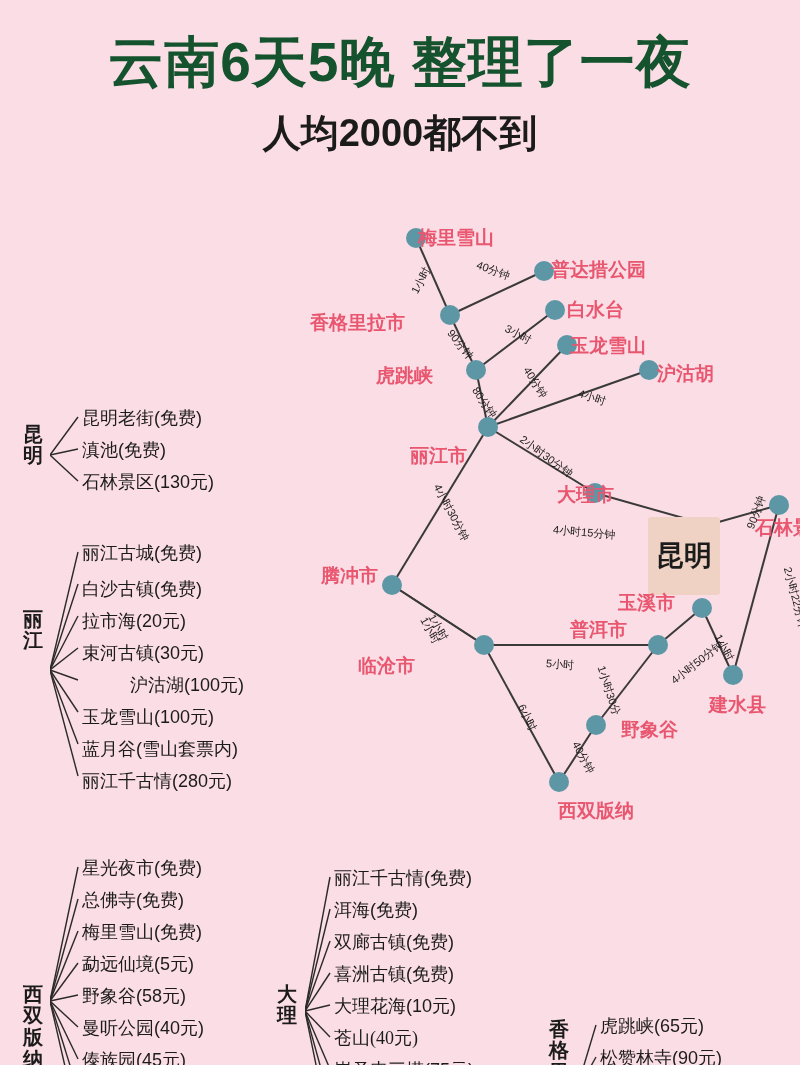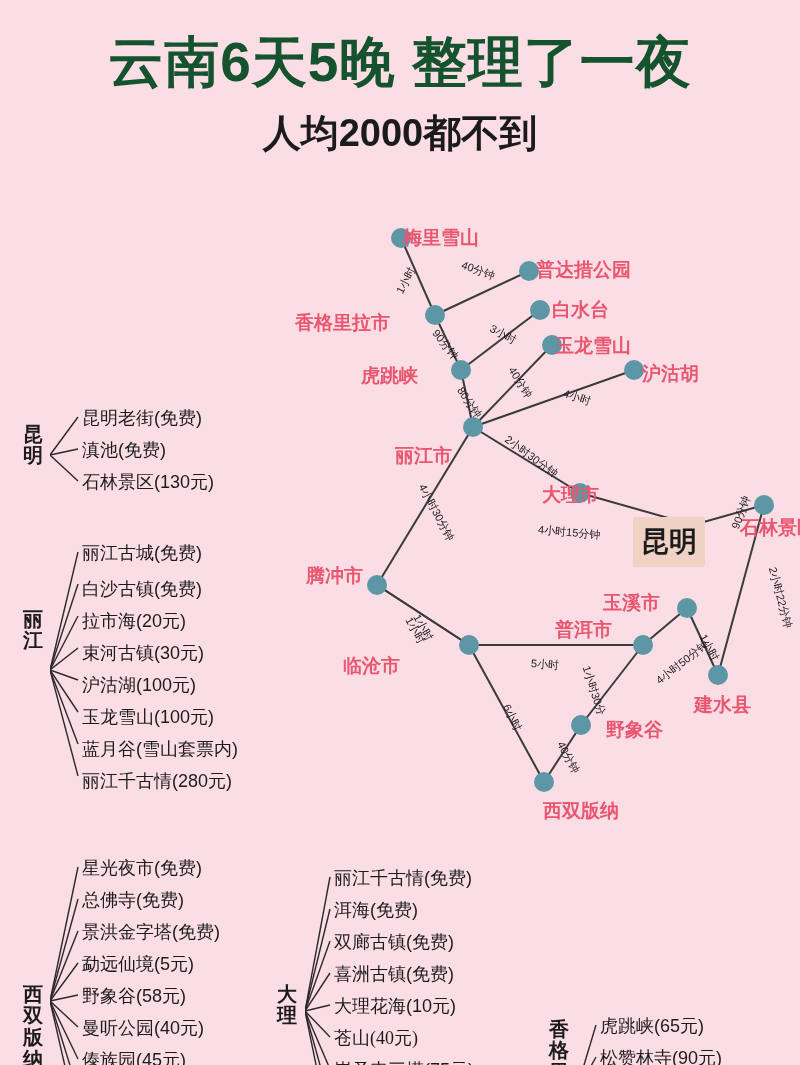--- a/index.html
+++ b/index.html
@@ -15,29 +15,29 @@
   .title-main{
     font-size:55px;font-weight:bold;letter-spacing:1px;color:#14532d;
     line-height:1.05;white-space:nowrap;
   }
   .title-sub{
     font-size:38px;font-weight:bold;color:#1b1b1b;margin-top:16px;
   }
 
   
   #map{
-    position:absolute;left:3px;top:205px;width:721px;height:660px;
+    position:absolute;left:18px;top:205px;width:721px;height:660px;
   }
   #map svg{position:absolute;left:0;top:0;}
   .node-label{
     position:absolute;color:#e8566f;font-weight:bold;font-size:19px;
     white-space:nowrap;
   }
   .node-label.big{
-    font-size:28px;color:#1b1b1b;background:#efd2c4;padding:6px 8px;border-radius:3px;
+    font-size:28px;color:#1b1b1b;background:#efd2c4;padding:20px 8px;border-radius:3px;
   }
   .edge-label{
     position:absolute;font-size:11px;color:#1b1b1b;white-space:nowrap;
   }
 
   
   .list-group{position:absolute;}
   .group-name{
     position:absolute;font-size:20px;font-weight:bold;color:#1b1b1b;
     line-height:1.08;width:30px;text-align:center;
@@ -156,21 +156,21 @@
       </svg>
     </div>
     <div class="list-group">
       <div class="group-name" style="left: 18px; top: 450px; white-space: pre;">丽
 江</div>
       <div class="group-items" style="left: 82px; top: 385px;">
         <div style="height: 18px;">丽江古城(免费)</div>
         <div style="height: 18px; margin-top: 18px;">白沙古镇(免费)</div>
         <div style="height: 18px;">拉市海(20元)</div>
         <div style="height: 18px;">束河古镇(30元)</div>
-        <div style="height: 18px;">沪沽湖(100元)</div>
+        <div style="height: 18px; margin-left: 48px;">沪沽湖(100元)</div>
         <div style="height: 18px;">玉龙雪山(100元)</div>
         <div style="height: 18px;">蓝月谷(雪山套票内)</div>
         <div style="height: 18px;">丽江千古情(280元)</div>
       </div>
       <svg width="36" height="266" style="position: absolute; left: 50px; top: 383px;">
         <line x1="0" y1="128" x2="28" y2="10" stroke="#2a2a2a" stroke-width="1.4"></line>
         <line x1="0" y1="128" x2="28" y2="42" stroke="#2a2a2a" stroke-width="1.4"></line>
         <line x1="0" y1="128" x2="28" y2="74" stroke="#2a2a2a" stroke-width="1.4"></line>
         <line x1="0" y1="128" x2="28" y2="106" stroke="#2a2a2a" stroke-width="1.4"></line>
         <line x1="0" y1="128" x2="28" y2="138" stroke="#2a2a2a" stroke-width="1.4"></line>
@@ -180,21 +180,21 @@
       </svg>
     </div>
     <div class="list-group">
       <div class="group-name" style="left: 18px; top: 825px; white-space: pre;">西
 双
 版
 纳</div>
       <div class="group-items" style="left: 82px; top: 700px;">
         <div style="height: 18px;">星光夜市(免费)</div>
         <div style="height: 18px;">总佛寺(免费)</div>
-        <div style="height: 18px;">景洪金字塔(免费)</div>
+        <div style="height: 18px;">梅里雪山(免费)</div>
         <div style="height: 18px;">勐远仙境(5元)</div>
         <div style="height: 18px;">野象谷(58元)</div>
         <div style="height: 18px;">曼听公园(40元)</div>
         <div style="height: 18px;">傣族园(45元)</div>
       </div>
       <svg width="36" height="298" style="position: absolute; left: 50px; top: 698px;">
         <line x1="0" y1="144" x2="28" y2="10" stroke="#2a2a2a" stroke-width="1.4"></line>
         <line x1="0" y1="144" x2="28" y2="42" stroke="#2a2a2a" stroke-width="1.4"></line>
         <line x1="0" y1="144" x2="28" y2="74" stroke="#2a2a2a" stroke-width="1.4"></line>
         <line x1="0" y1="144" x2="28" y2="106" stroke="#2a2a2a" stroke-width="1.4"></line>

